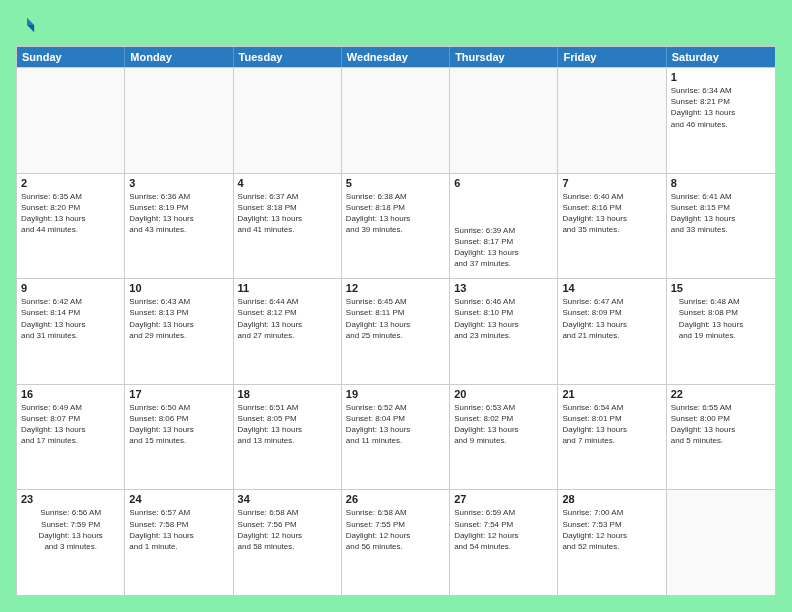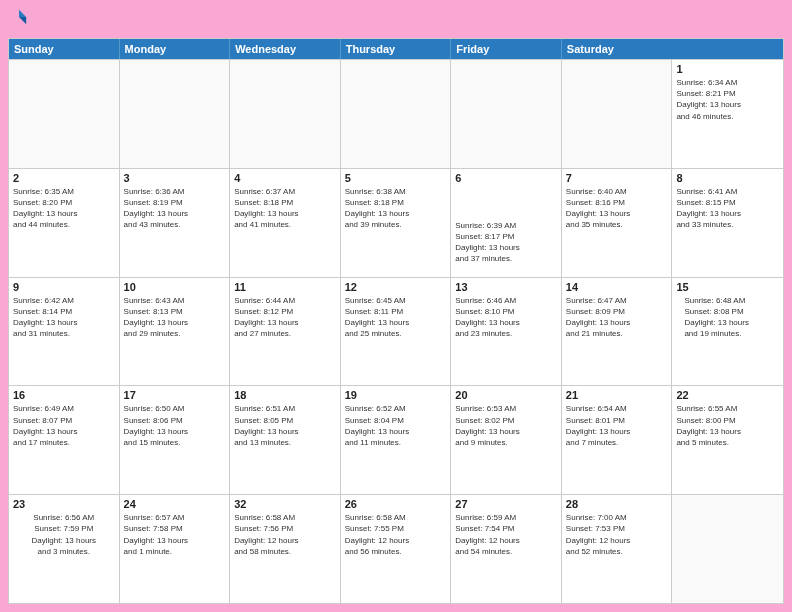--- a/index.html
+++ b/index.html
@@ -6,22 +6,22 @@
     body {
       font-family: Arial, sans-serif;
       background: #fff;
       width: 792px;
       height: 612px;
       overflow: hidden;
     }
     .page {
       width: 792px;
       height: 612px;
-      background: #f9a8d4;
-      padding: 8px;
+      background: #86efac;
+      padding: 16px;
       display: flex;
       flex-direction: column;
     }
     .header {
       display: flex;
       justify-content: space-between;
       align-items: flex-start;
       margin-bottom: 10px;
     }
     .logo {
@@ -126,20 +126,21 @@
     <div class="title-block">
       <div class="calendar-title"></div>
       <div class="calendar-subtitle"></div>
     </div>
   </div>
 
   <div class="calendar">
     <div class="cal-header-row">
     <div class="cal-header-cell">Sunday</div>
         <div class="cal-header-cell">Monday</div>
+        <div class="cal-header-cell">Tuesday</div>
         <div class="cal-header-cell">Wednesday</div>
         <div class="cal-header-cell">Thursday</div>
         <div class="cal-header-cell">Friday</div>
         <div class="cal-header-cell">Saturday</div>
       </div>
     <div class="cal-body">
     <div class="cal-week">
           <div class="cal-cell empty"></div>
           <div class="cal-cell empty"></div>
           <div class="cal-cell empty"></div>
@@ -316,21 +317,21 @@
 and 3 minutes.</div>
           </div>
           <div class="cal-cell">
             <span class="day-num">24</span>
             <div class="day-info" style="white-space: pre-line;">Sunrise: 6:57 AM
 Sunset: 7:58 PM
 Daylight: 13 hours
 and 1 minute.</div>
           </div>
           <div class="cal-cell">
-            <span class="day-num">32</span>
+            <span class="day-num">34</span>
             <div class="day-info" style="white-space: pre-line;">Sunrise: 6:58 AM
 Sunset: 7:56 PM
 Daylight: 12 hours
 and 58 minutes.</div>
           </div>
           <div class="cal-cell">
             <span class="day-num">26</span>
             <div class="day-info" style="white-space: pre-line;">Sunrise: 6:58 AM
 Sunset: 7:55 PM
 Daylight: 12 hours

